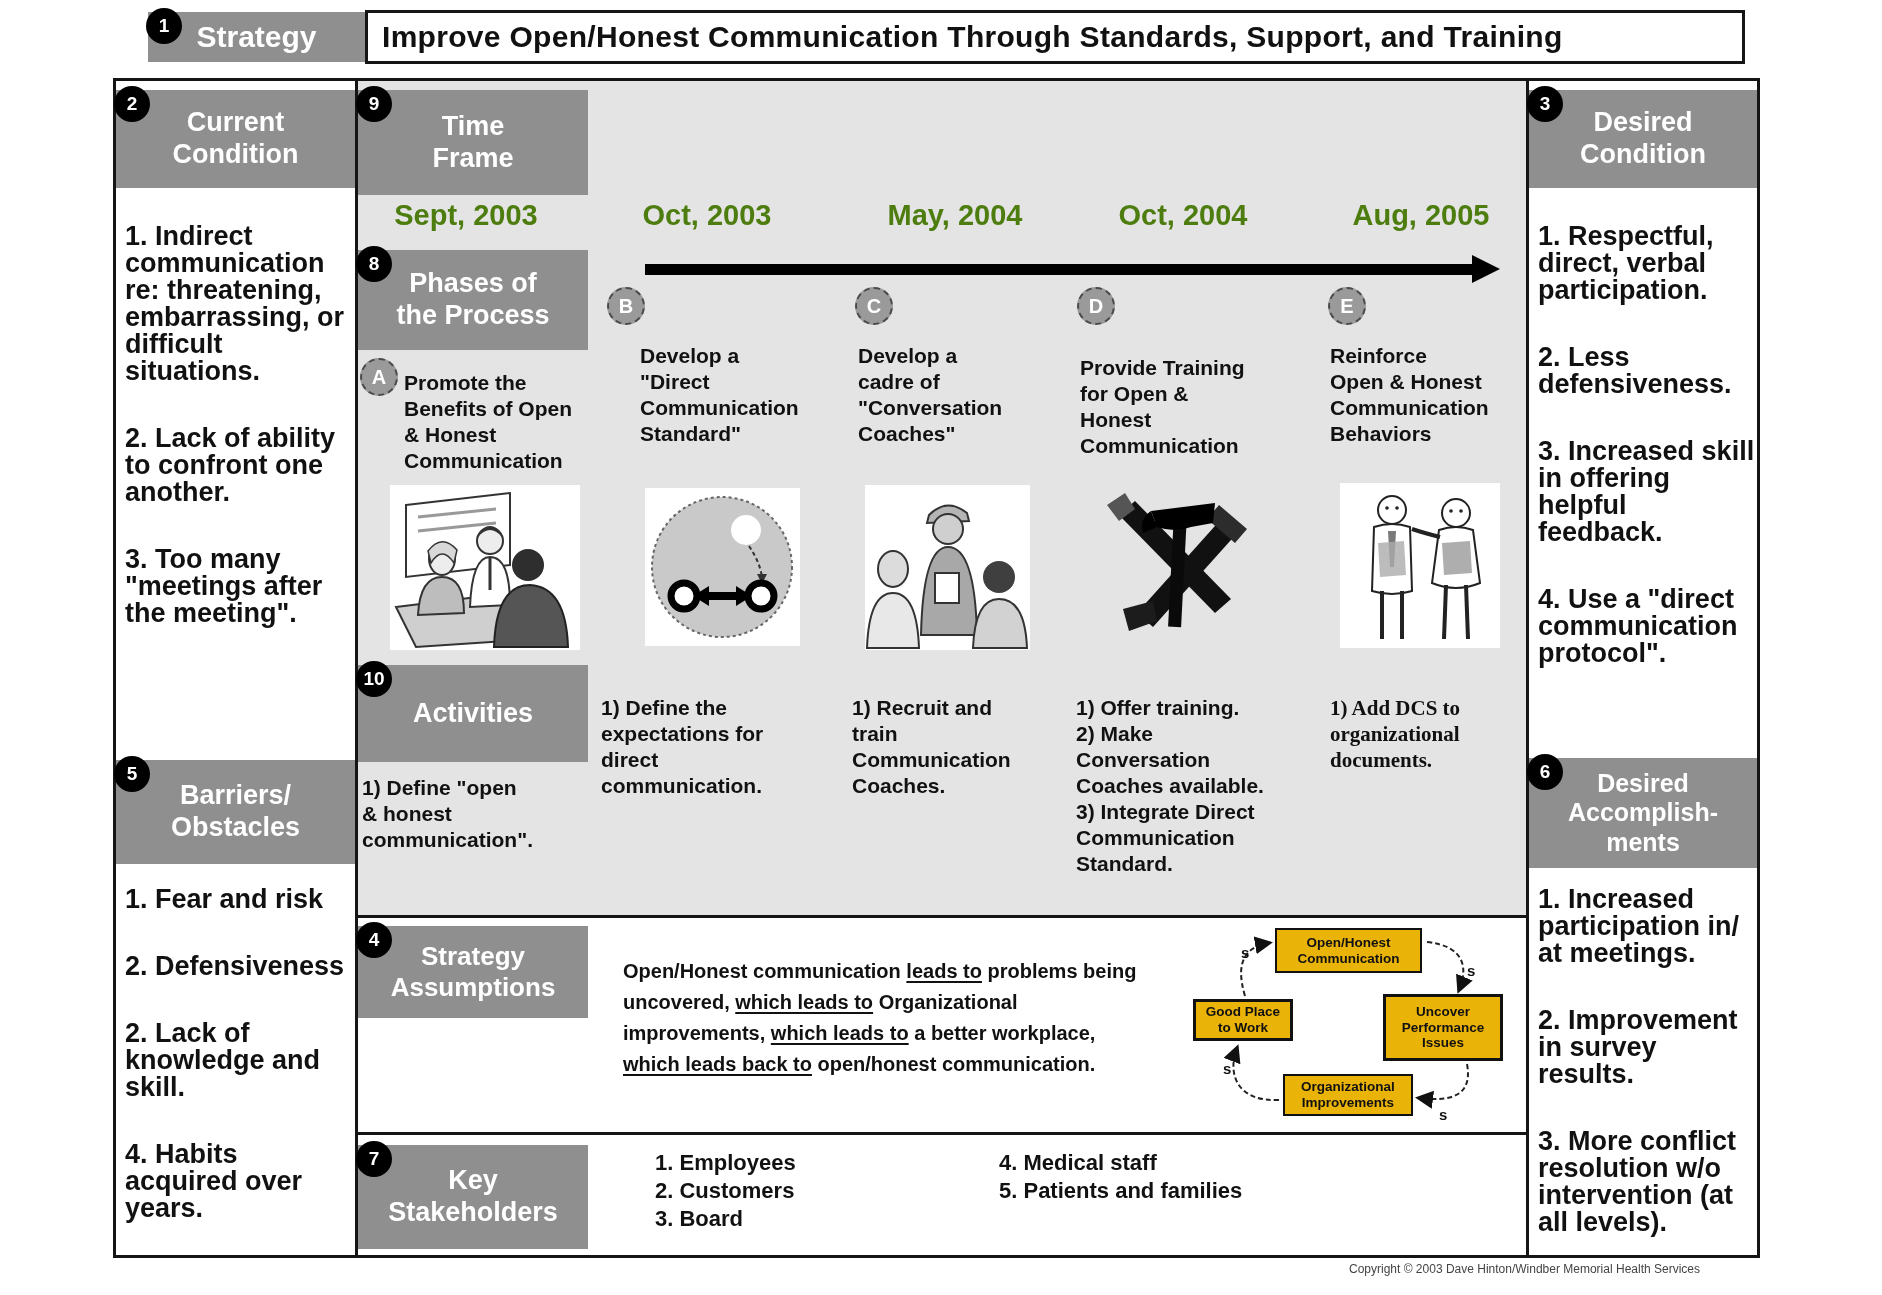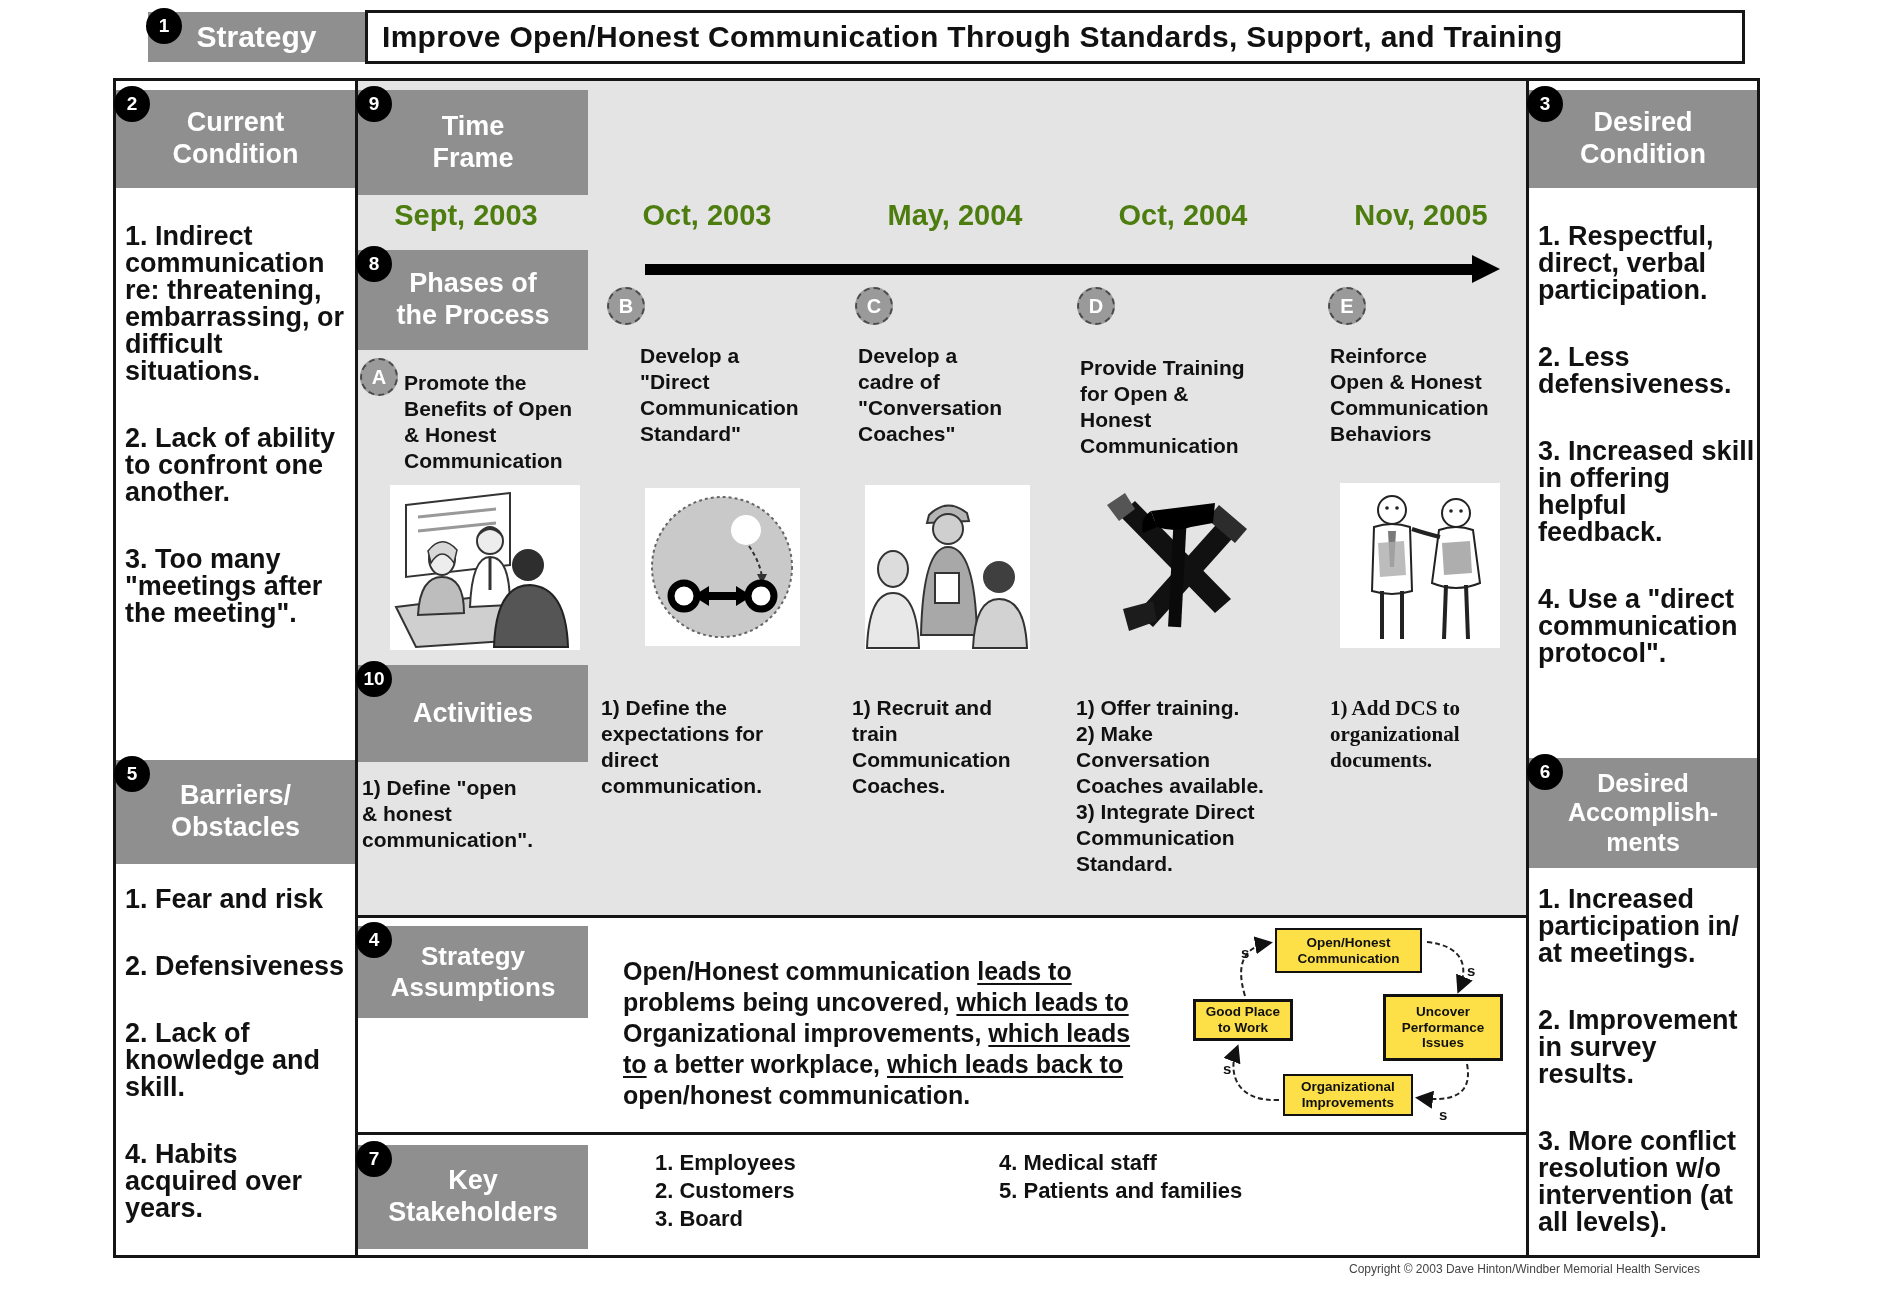--- a/index.html
+++ b/index.html
@@ -20,23 +20,23 @@
   .side-list p{margin:0 0 40px 0;white-space:pre-line;}
   
   .date-label{font-size:29px;color:#4d7c0f;transform:translateX(-50%);white-space:nowrap;}
   .timeline-bar{background:#000;height:11px;}
   .timeline-head{width:0;height:0;border-left:28px solid #000;border-top:14px solid transparent;border-bottom:14px solid transparent;}
   .phase-circle{width:38px;height:38px;border-radius:50%;background:#9a9a9a;border:2px dashed #4a4a4a;box-sizing:border-box;color:#fff;font-size:20px;display:flex;align-items:center;justify-content:center;}
   .phase-text{font-size:21px;line-height:26px;white-space:pre-line;}
   .activity-text{font-size:21px;line-height:26px;white-space:pre-line;}
   .illus{background:#fff;}
   .zone{left:0;right:0;background:#fff;border-top:3px solid #151515;box-sizing:border-box;}
-  .assumption-text{font-size:25px;line-height:31px;}
+  .assumption-text{font-size:20px;line-height:31px;}
   .assumption-text u{text-underline-offset:3px;}
-  .loop-node{position:absolute;background:#fde047;border:2px solid #111;box-sizing:border-box;font-size:13.5px;line-height:1.15;text-align:center;display:flex;align-items:center;justify-content:center;white-space:pre-line;}
+  .loop-node{position:absolute;background:#eab308;border:2px solid #111;box-sizing:border-box;font-size:13.5px;line-height:1.15;text-align:center;display:flex;align-items:center;justify-content:center;white-space:pre-line;}
   .loop-s{position:absolute;font-size:15px;color:#111;}
   .stake-list{font-size:22px;line-height:28px;white-space:pre-line;}
   .copyright{font-size:12px;color:#444;font-weight:normal;}
 </style>
 </head>
 <body>
 
 <div class="abs strategy-label">
   <span class="num-badge">1</span>
   <span>Strategy</span>
@@ -87,21 +87,21 @@
     <div class="abs gray-header" style="left:0;top:9px;width:230px;height:105px;">
       <span class="num-badge">9</span>
       <span class="pre">Time
 Frame</span>
     </div>
 
     <div class="abs date-label" style="left:108px;top:118px;">Sept, 2003</div>
     <div class="abs date-label" style="left:349px;top:118px;">Oct, 2003</div>
     <div class="abs date-label" style="left:597px;top:118px;">May, 2004</div>
     <div class="abs date-label" style="left:825px;top:118px;">Oct, 2004</div>
-    <div class="abs date-label" style="left:1063px;top:118px;">Nov, 2005</div>
+    <div class="abs date-label" style="left:1063px;top:118px;">Aug, 2005</div>
 
     <div class="abs gray-header" style="left:0;top:169px;width:230px;height:100px;">
       <span class="num-badge">8</span>
       <span class="pre">Phases of
 the Process</span>
     </div>
 
     <div class="abs timeline-bar" style="left:287px;top:183px;width:828px;"></div>
     <div class="abs timeline-head" style="left:1114px;top:174px;"></div>
 

